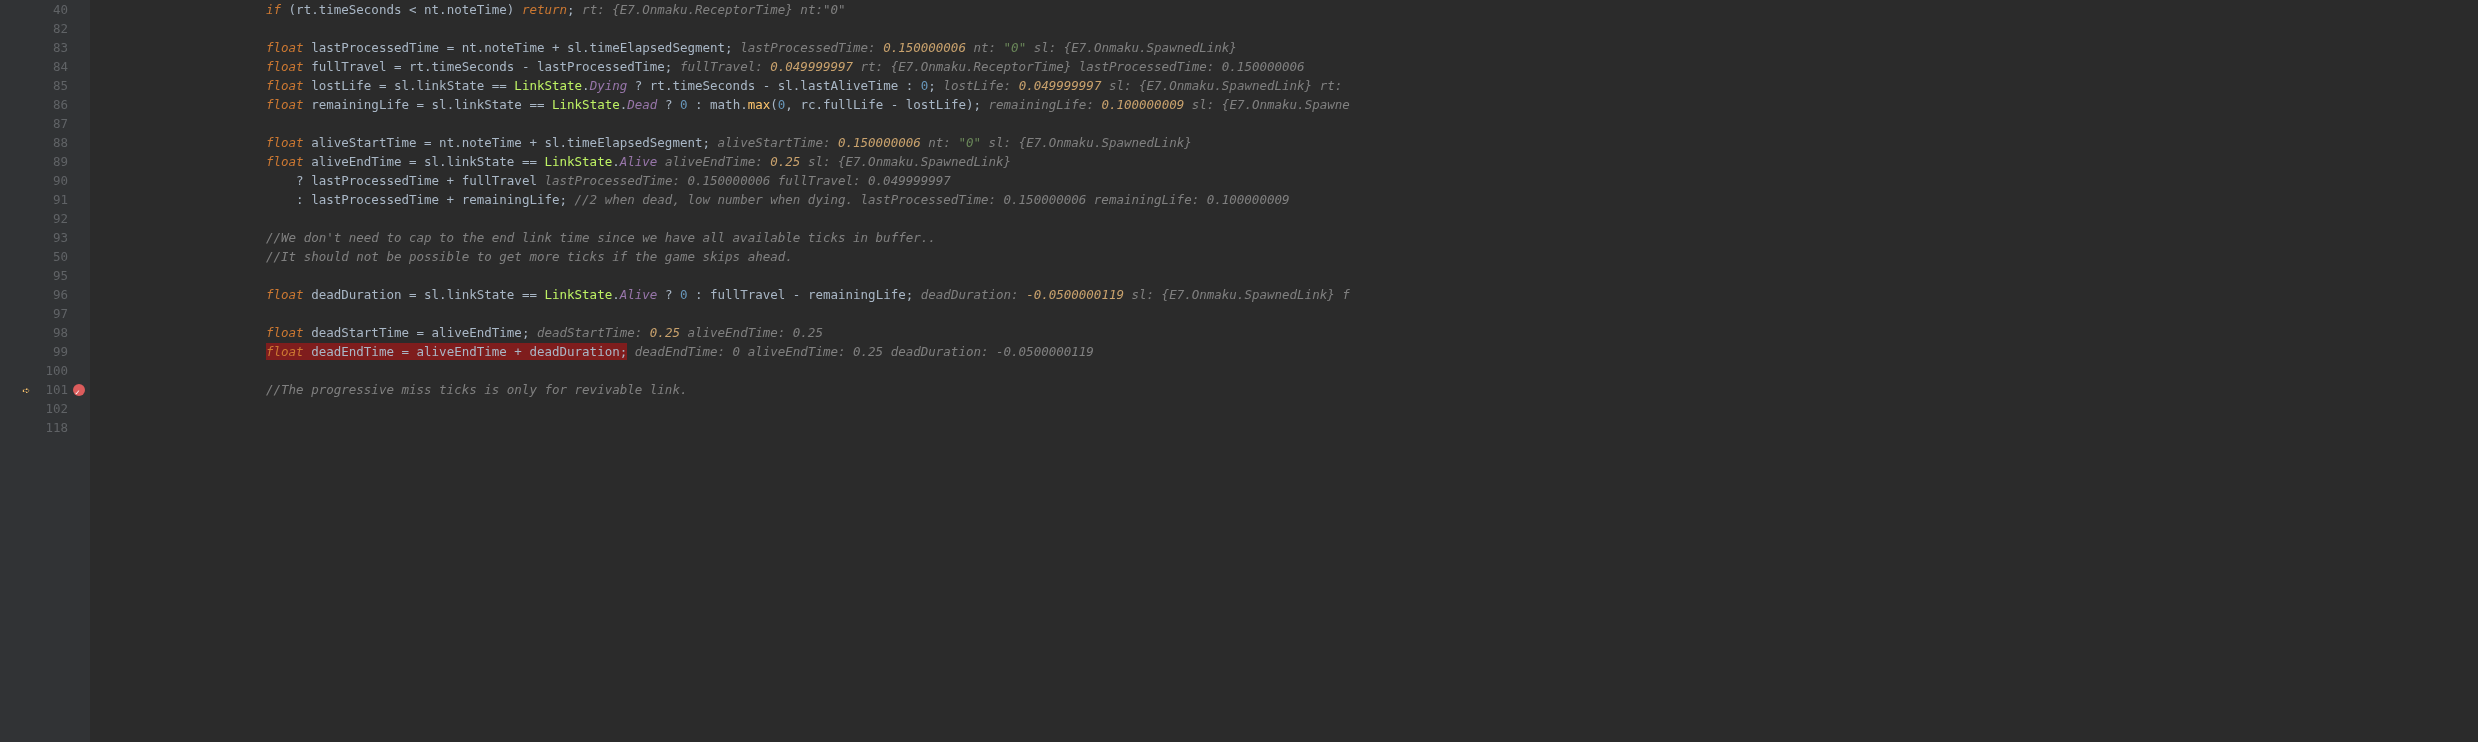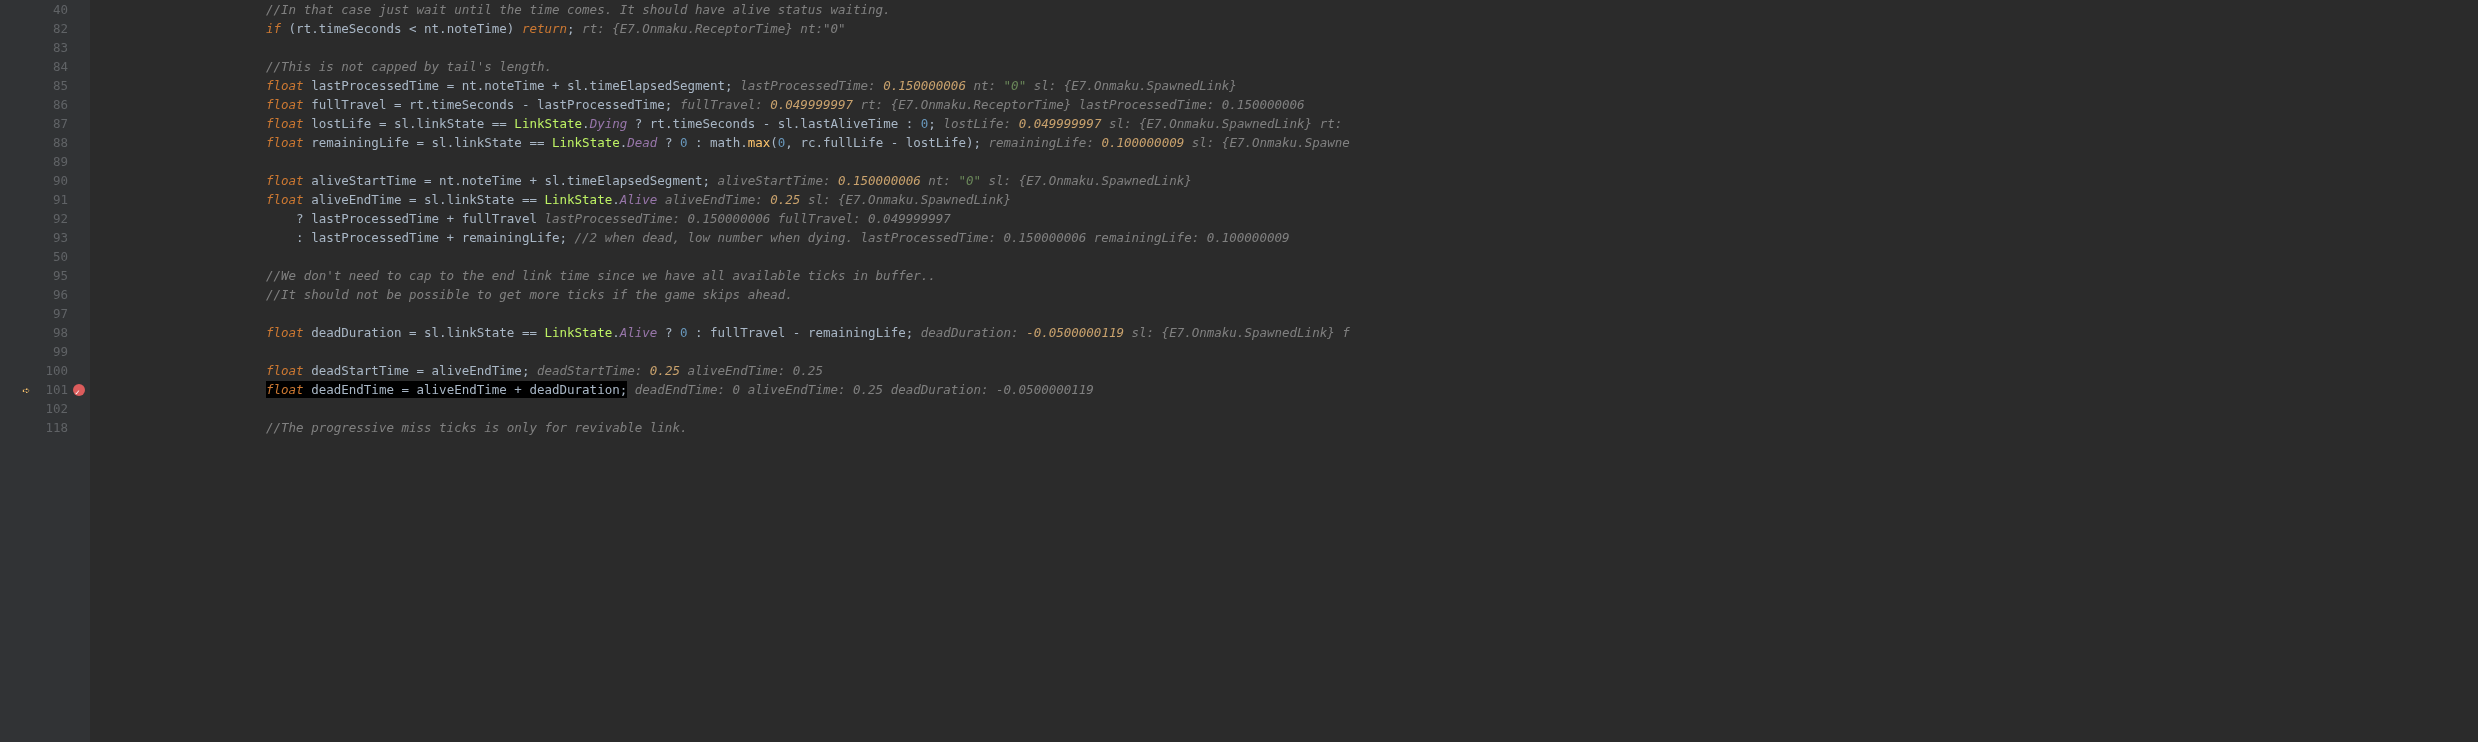--- a/index.html
+++ b/index.html
@@ -78,21 +78,21 @@
 .code-line {
   height: 19px;
   line-height: 19px;
   padding-left: 176px;
   position: relative;
 }
 .code-line.exec {
   background: transparent;
 }
 .hl {
-  background: #000000;
+  background: #7f1d1d;
   padding: 1px 0;
 }
 .kw { color: #cc7832; font-style: italic; }
 .fn { color: #ffc66d; }
 .num { color: #6897bb; }
 .com { color: #808080; font-style: italic; }
 .ann { color: #808080; font-style: italic; }
 .ann-val { color: #c9a26d; font-style: italic; }
 .ann-str { color: #6a8759; font-style: italic; }
 .op { color: #a9b7c6; }
@@ -126,24 +126,22 @@
       <div class="line-num">100</div>
       <div class="line-num">101<span class="bp-area">
           <span class="bp-dot"></span>
           <span class="exec-arrow">➪</span>
         </span></div>
       <div class="line-num">102</div>
       <div class="line-num">118</div>
     </div>
   <div class="code-area" id="code">
     <div class="margin-strip"></div>
-  <div class="code-line"><span class="com">//In that case just wait until the time comes. It should have alive status waiting.</span></div>
       <div class="code-line"><span class="kw">if</span><span class="op"> (rt.timeSeconds &lt; nt.noteTime) </span><span class="kw">return</span><span class="op">;   </span><span class="ann">rt: {E7.Onmaku.ReceptorTime}  nt:"0"</span></div>
       <div class="code-line"></div>
-      <div class="code-line"><span class="com">//This is not capped by tail's length.</span></div>
       <div class="code-line"><span class="kw">float</span><span class="op"> lastProcessedTime = nt.noteTime + sl.timeElapsedSegment;   </span><span class="ann">lastProcessedTime: </span><span class="ann-val">0.150000006</span><span class="ann">  nt: </span><span class="ann-str">"0"</span><span class="ann">  sl: {E7.Onmaku.SpawnedLink}</span></div>
       <div class="code-line"><span class="kw">float</span><span class="op"> fullTravel = rt.timeSeconds - lastProcessedTime;   </span><span class="ann">fullTravel: </span><span class="ann-val">0.049999997</span><span class="ann">  rt: {E7.Onmaku.ReceptorTime}  lastProcessedTime: 0.150000006</span></div>
       <div class="code-line"><span class="kw">float</span><span class="op"> lostLife = sl.linkState == </span><span class="ns">LinkState</span><span class="op">.</span><span class="enum">Dying</span><span class="op"> ? rt.timeSeconds - sl.lastAliveTime : </span><span class="num">0</span><span class="op">;   </span><span class="ann">lostLife: </span><span class="ann-val">0.049999997</span><span class="ann">  sl: {E7.Onmaku.SpawnedLink}  rt:</span></div>
       <div class="code-line"><span class="kw">float</span><span class="op"> remainingLife = sl.linkState == </span><span class="ns">LinkState</span><span class="op">.</span><span class="enum">Dead</span><span class="op"> ? </span><span class="num">0</span><span class="op"> : math.</span><span class="fn">max</span><span class="op">(</span><span class="num">0</span><span class="op">, rc.fullLife - lostLife);   </span><span class="ann">remainingLife: </span><span class="ann-val">0.100000009</span><span class="ann">  sl: {E7.Onmaku.Spawne</span></div>
       <div class="code-line"></div>
       <div class="code-line"><span class="kw">float</span><span class="op"> aliveStartTime = nt.noteTime + sl.timeElapsedSegment;   </span><span class="ann">aliveStartTime: </span><span class="ann-val">0.150000006</span><span class="ann">  nt: </span><span class="ann-str">"0"</span><span class="ann">  sl: {E7.Onmaku.SpawnedLink}</span></div>
       <div class="code-line"><span class="kw">float</span><span class="op"> aliveEndTime = sl.linkState == </span><span class="ns">LinkState</span><span class="op">.</span><span class="enum">Alive</span><span class="op">   </span><span class="ann">aliveEndTime: </span><span class="ann-val">0.25</span><span class="ann">  sl: {E7.Onmaku.SpawnedLink}</span></div>
       <div class="code-line">&nbsp;&nbsp;&nbsp;&nbsp;<span class="op">? lastProcessedTime + fullTravel   </span><span class="ann">lastProcessedTime: 0.150000006  fullTravel: 0.049999997</span></div>
       <div class="code-line">&nbsp;&nbsp;&nbsp;&nbsp;<span class="op">: lastProcessedTime + remainingLife; </span><span class="com">//2 when dead, low number when dying.</span><span class="ann">  lastProcessedTime: 0.150000006  remainingLife: 0.100000009</span></div>
       <div class="code-line"></div>

